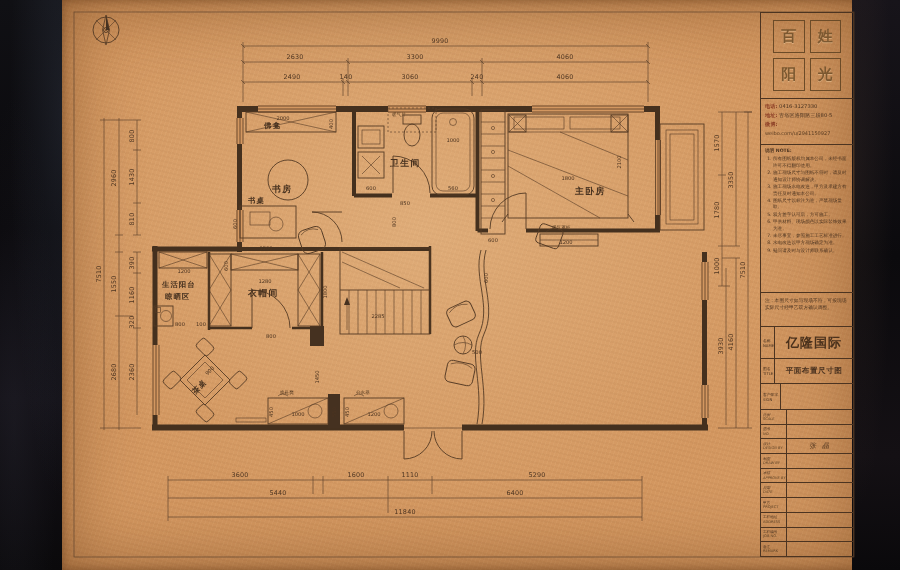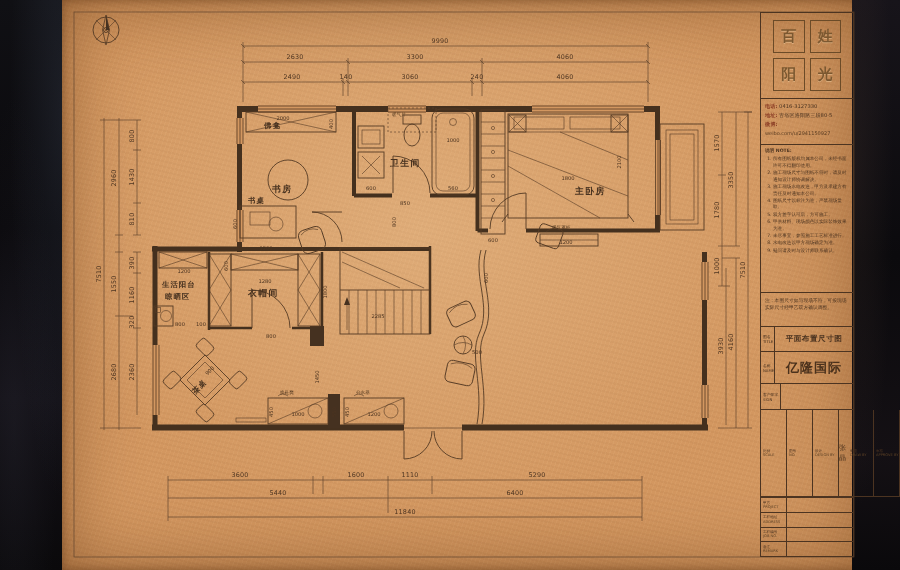--- a/index.html
+++ b/index.html
@@ -76,21 +76,21 @@
     flex:1;text-align:center;font-family:"DejaVu Serif",serif;font-size:13px;font-weight:bold;
     letter-spacing:1px;color:#4a311c;
   }
   .drawtitle{height:25px;display:flex;align-items:center;}
   .drawtitle .cell-lab{width:14px;font-size:3.8px;border-right:.8px solid #4c3421;height:100%;
     display:flex;flex-direction:column;justify-content:center;padding-left:2px;box-sizing:border-box;}
   .drawtitle .med{flex:1;text-align:center;font-size:7.6px;font-weight:bold;letter-spacing:.5px;}
   .sig{height:26px;display:flex;align-items:center;}
   .sig .cell-lab{width:20px;font-size:3.8px;border-right:.8px solid #4c3421;height:100%;
     display:flex;flex-direction:column;justify-content:center;padding-left:2px;box-sizing:border-box;}
-  .rows{flex:1;display:flex;flex-direction:row;}
+  .rows{flex:1;display:flex;flex-direction:column;font-style:italic;}
   .trow{flex:1;display:flex;border-bottom:.8px solid #4c3421;}
   .trow:last-child{border-bottom:none;}
   .rlab{width:26px;border-right:.8px solid #4c3421;font-size:3.6px;line-height:1.2;
     display:flex;flex-direction:column;justify-content:center;padding-left:2px;box-sizing:border-box;}
   .rlab .en{color:#5d4226;transform-origin:left center;}
   .rval{flex:1;display:flex;align-items:center;justify-content:center;
     font-family:"DejaVu Serif",serif;font-size:7px;letter-spacing:2px;color:#4a311c;}
   .footerbox{height:58px;border-top:1.6px solid #4c3421;display:flex;flex-direction:column;}
 </style>
 </head>
@@ -442,34 +442,34 @@
       <li>施工现场水电改造，甲方及承建方有责任及时通知本公司。</li>
       <li>图纸尺寸以标注为准，严禁现场量取。</li>
       <li>双方签字认可后，方可施工。</li>
       <li>甲供材料、现场颜色以实际装饰效果为准。</li>
       <li>未尽事宜，参照施工工艺标准进行。</li>
       <li>水电改造以甲方现场确定为准。</li>
       <li>疑问请及时与设计师联系确认。</li>
     </ol>
   </div>
   <div class="tb-sec sitenote">注：本图尺寸如与现场不符，可按现场实际尺寸经甲乙双方确认调整。</div>
+  <div class="tb-sec projname">
+    <div class="cell-lab">
+      <span>名称</span>
+      <span class="en">NAME</span>
+    </div>
+    <div class="big">亿隆国际</div>
+  </div>
   <div class="tb-sec drawtitle">
     <div class="cell-lab">
       <span>图名</span>
       <span class="en">TITLE</span>
     </div>
     <div class="med">平面布置尺寸图</div>
   </div>
-  <div class="tb-sec projname">
-    <div class="cell-lab">
-      <span>名称</span>
-      <span class="en">NAME</span>
-    </div>
-    <div class="big">亿隆国际</div>
-  </div>
   <div class="tb-sec sig">
     <div class="cell-lab">
       <span>客户签字</span>
       <span class="en">SIGN</span>
     </div>
     <div style="flex:1"></div>
   </div>
   <div class="rows">
     <div class="trow">
       <div class="rlab">

